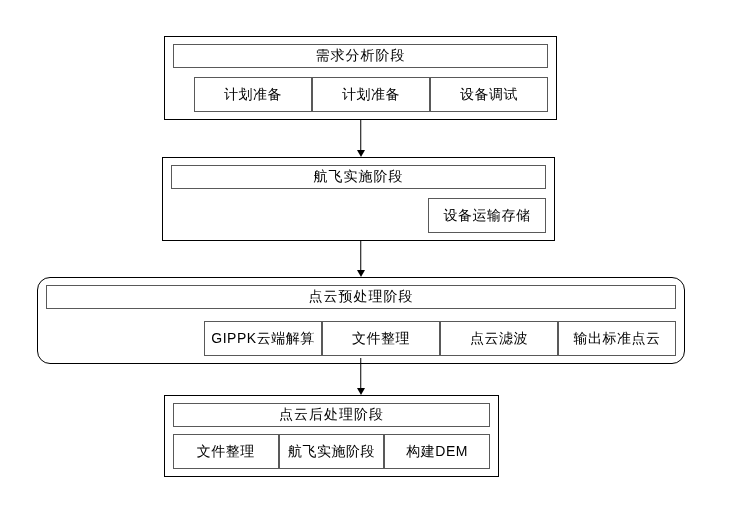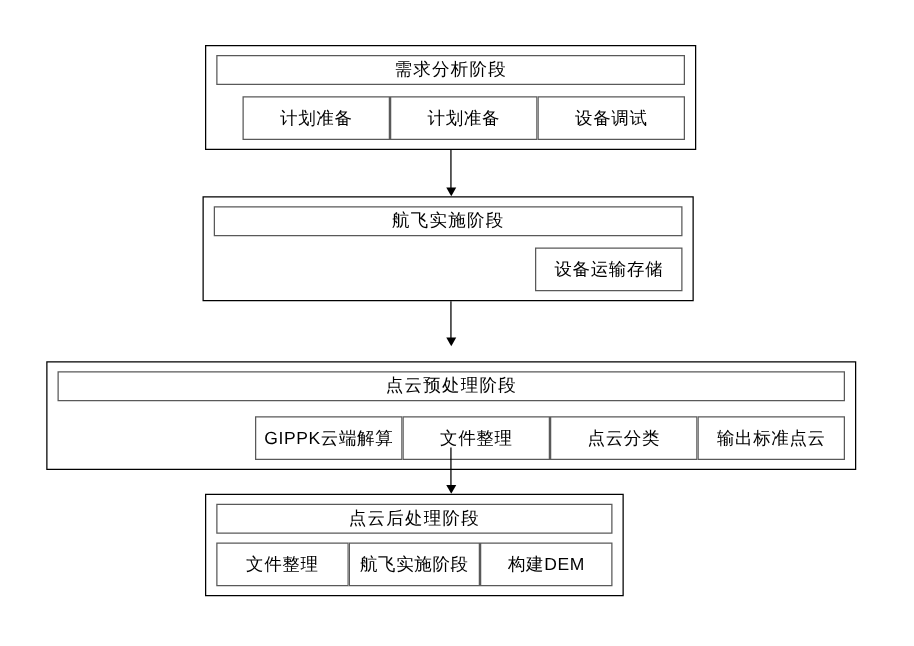--- a/index.html
+++ b/index.html
@@ -20,21 +20,21 @@
     box-sizing: border-box;
     border: 1.5px solid #000000;
     background: #ffffff;
     padding: 7px 8px;
     display: flex;
     flex-direction: column;
     justify-content: space-between;
   }
   .stage-1 { left: 164px; top: 36px;  width: 393px; height: 84px; }
   .stage-2 { left: 162px; top: 157px; width: 393px; height: 84px; }
-  .stage-3 { left: 37px;  top: 289px; width: 648px; height: 87px; }
+  .stage-3 { left: 37px;  top: 277px; width: 648px; height: 87px; border-radius: 13px; }
   .stage-4 { left: 164px; top: 395px; width: 335px; height: 82px; }
 
   .stage-header {
     box-sizing: border-box;
     border: 1px solid #595959;
     height: 24px;
     display: flex;
     align-items: center;
     justify-content: center;
     font-size: 14px;
@@ -137,21 +137,21 @@
       <span>点云预处理阶段</span>
     </div>
     <div class="stage-row">
       <div class="step">
         <span>GIPPK云端解算</span>
       </div>
       <div class="step">
         <span>文件整理</span>
       </div>
       <div class="step">
-        <span>点云分类</span>
+        <span>点云滤波</span>
       </div>
       <div class="step">
         <span>输出标准点云</span>
       </div>
     </div>
   </section>
 
   <div class="arrow arrow-3">
     <div class="shaft"></div>
     <div class="head"></div>

